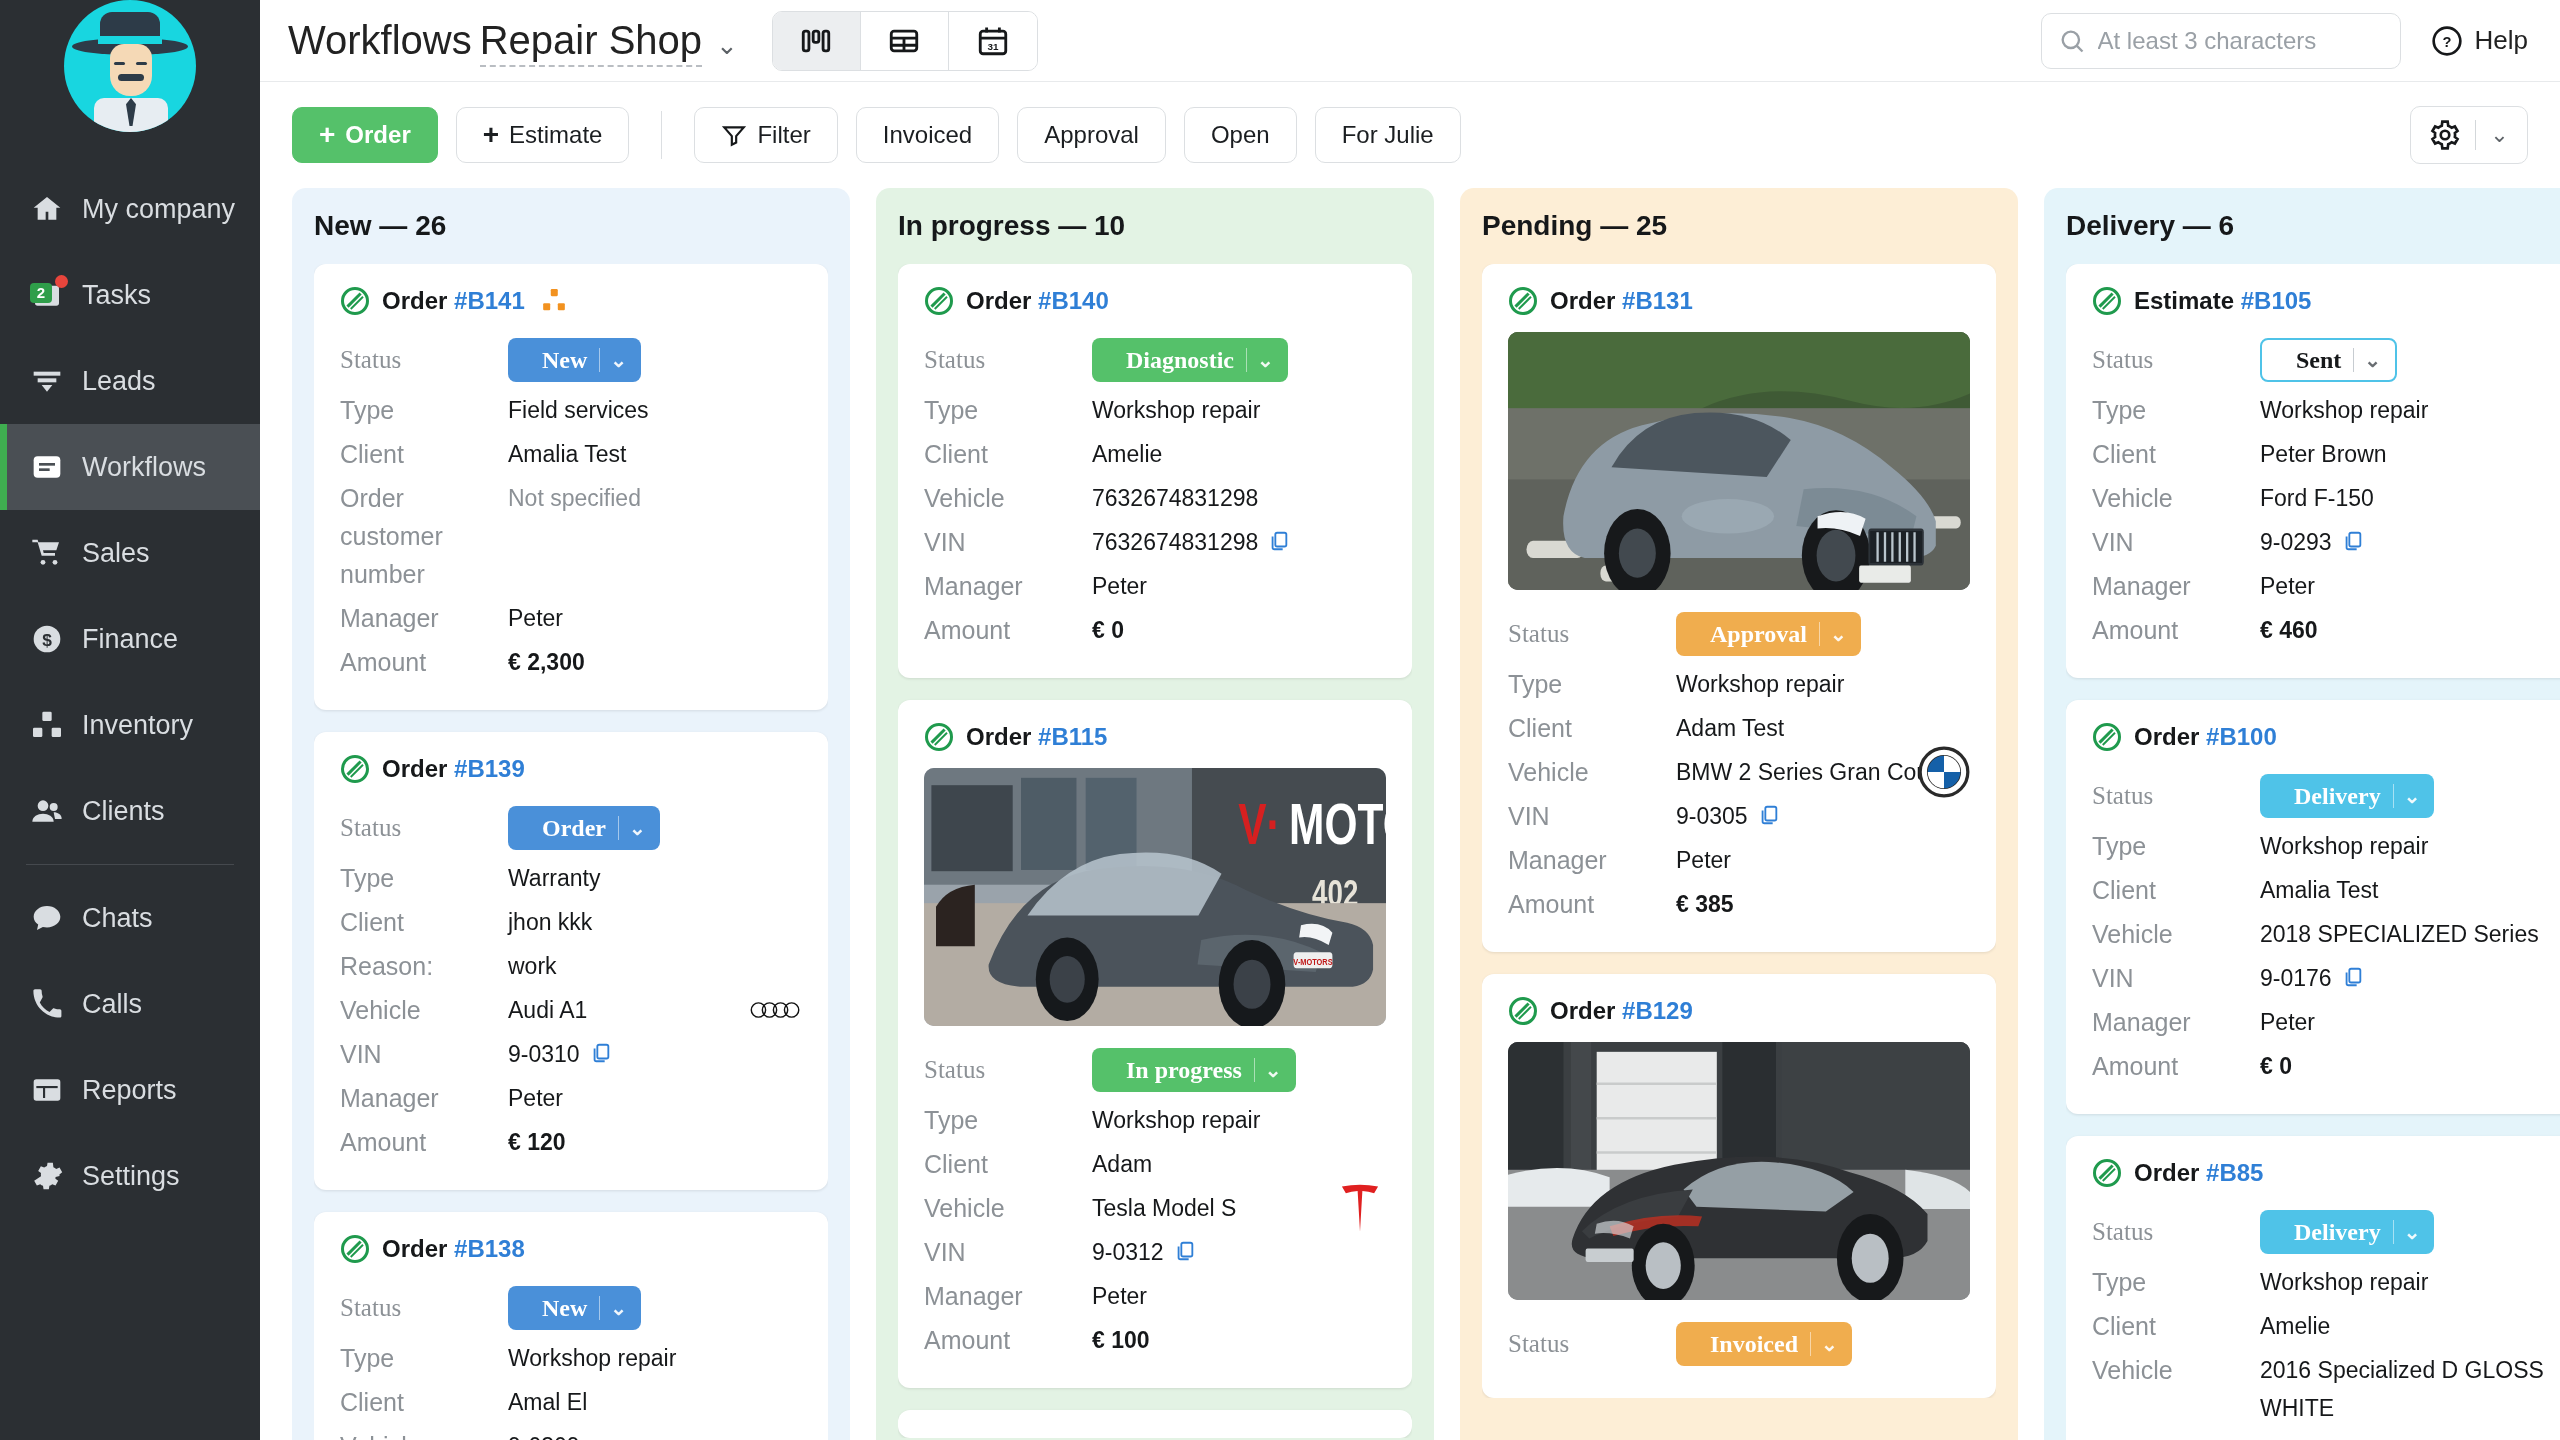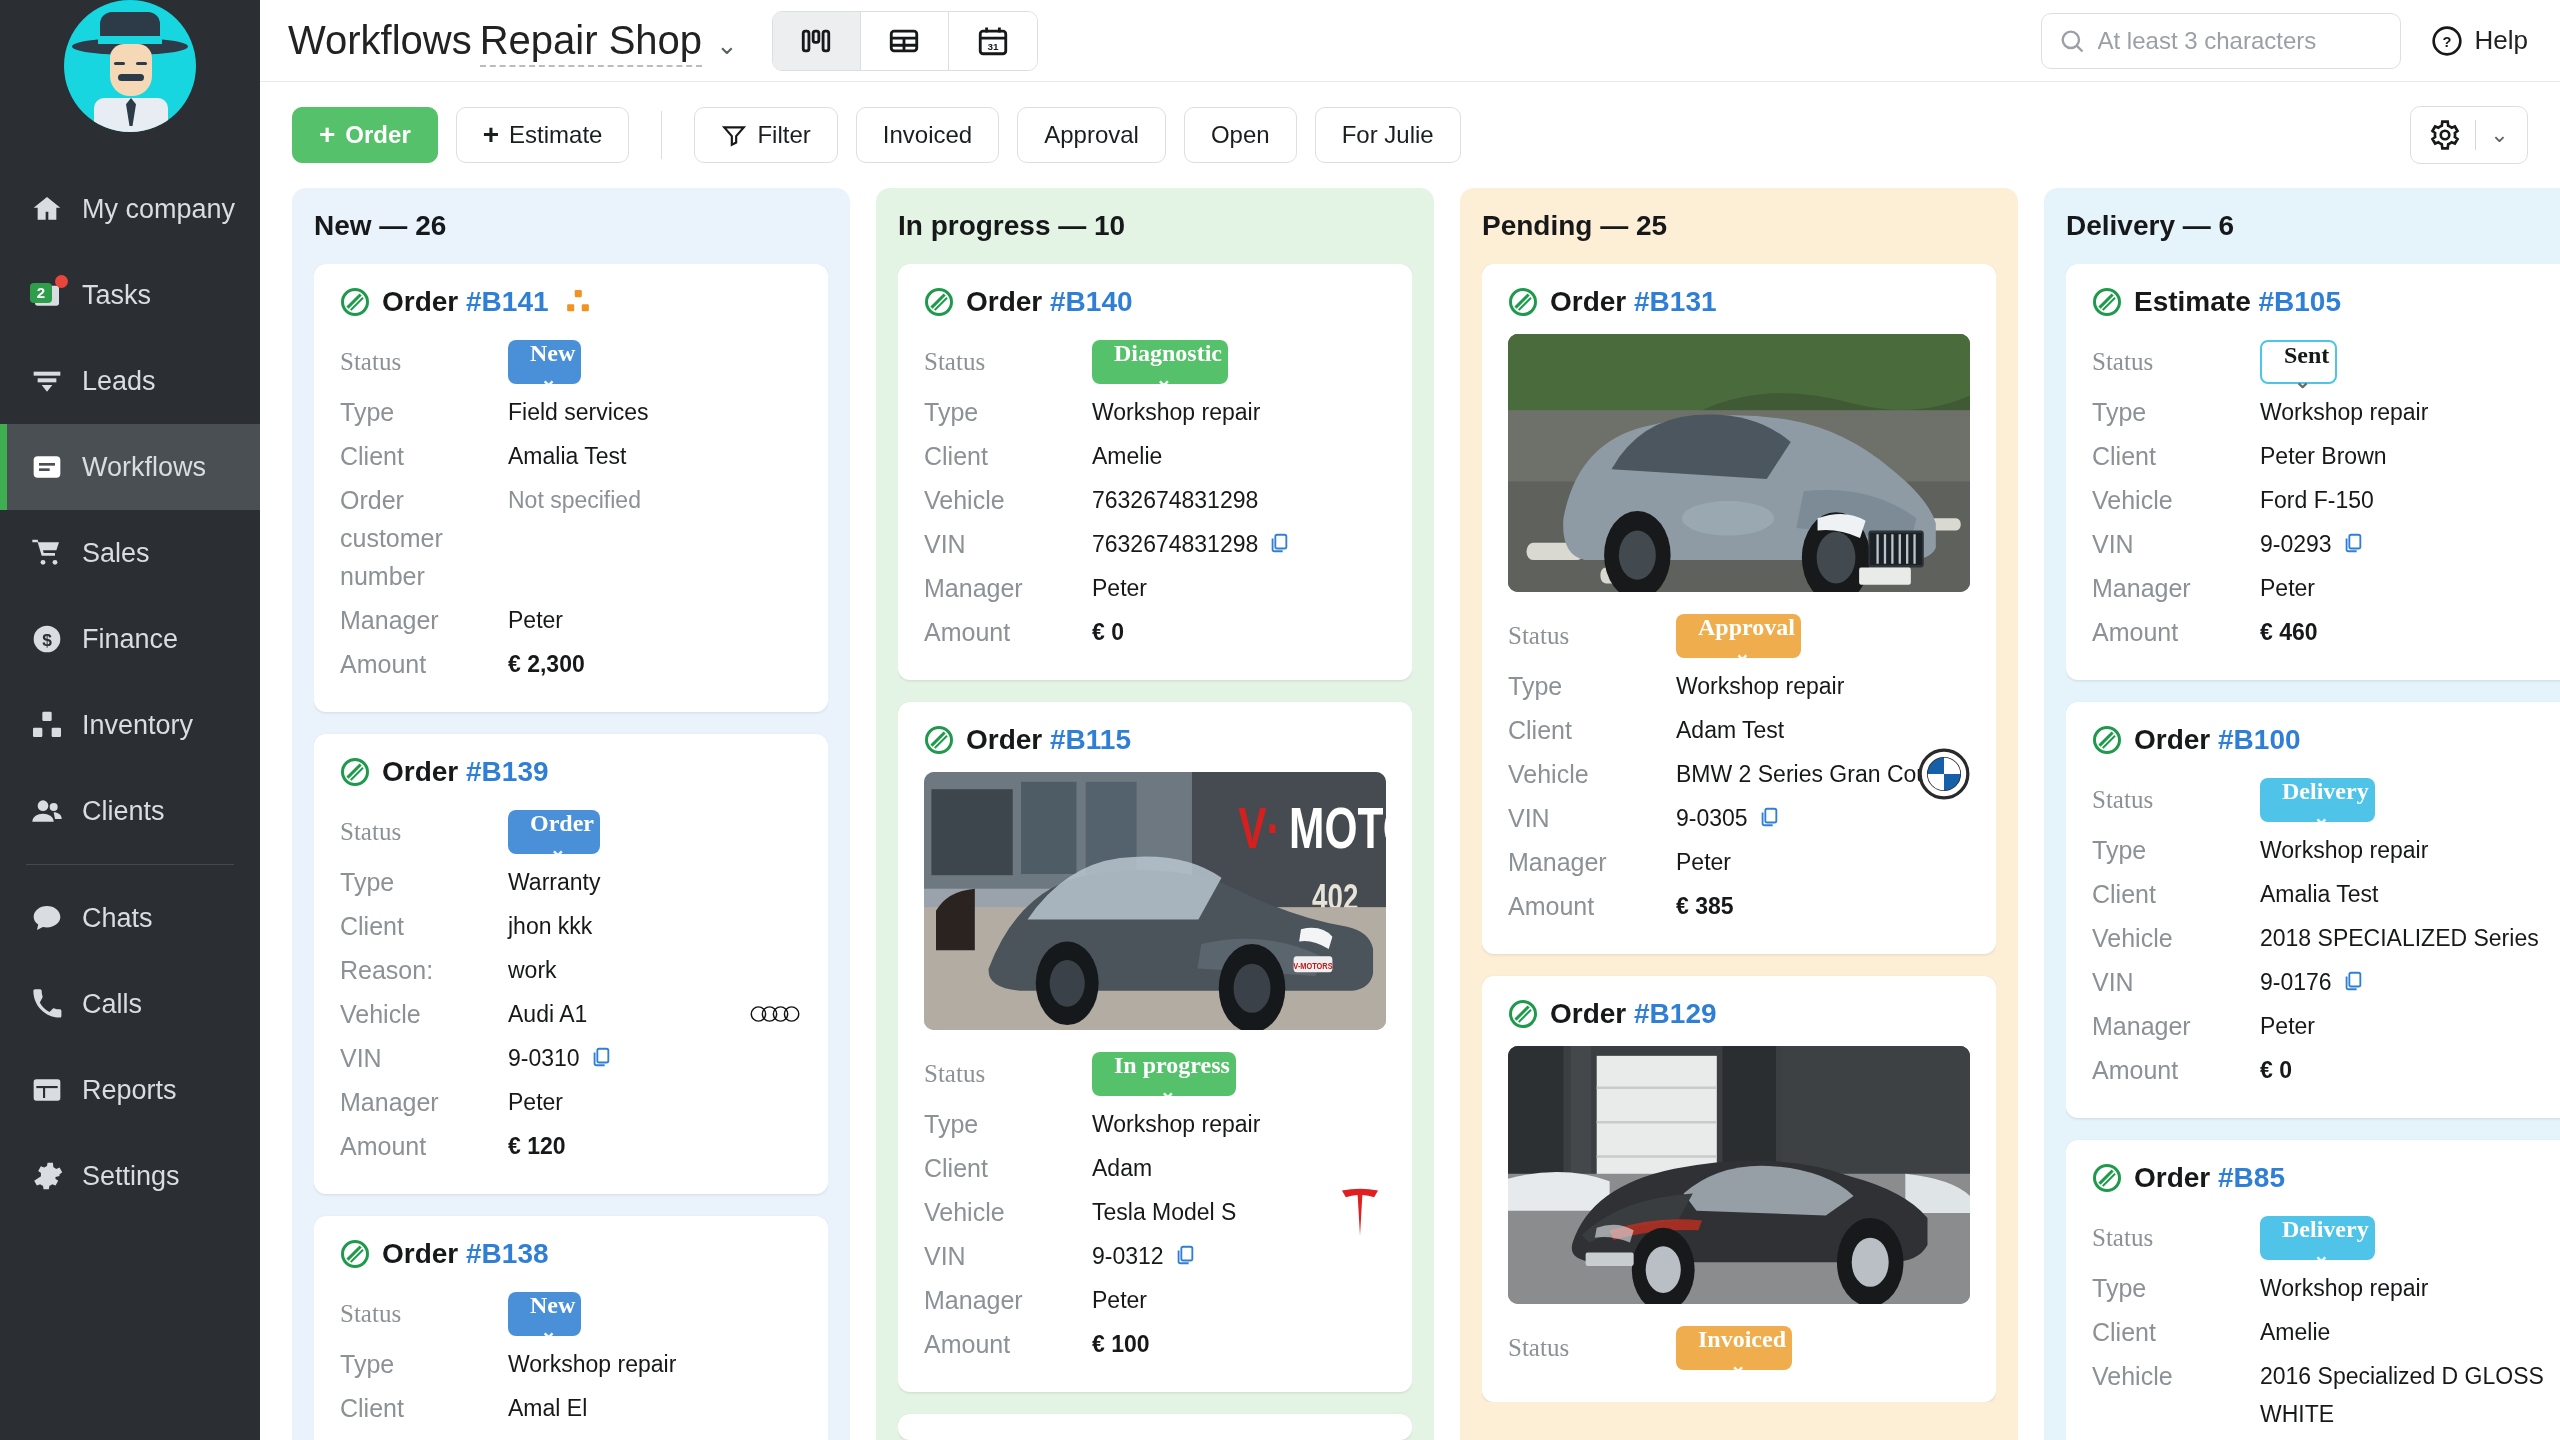--- a/index.html
+++ b/index.html
@@ -148,41 +148,41 @@
   .col-title { font-size: 28px; font-weight: bold; color: #16181a; margin-bottom: 22px; }
   .col-body { display: flex; flex-direction: column; gap: 22px; overflow: hidden; }
 
   .card {
     background: #fff; border-radius: 12px;
     box-shadow: 0 1px 3px rgba(0,0,0,0.10);
     padding: 22px 26px 26px 26px;
   }
   .card-head { display: flex; align-items: center; gap: 12px; margin-bottom: 16px; }
   .deny-icon { width: 30px; height: 30px; flex: 0 0 30px; }
-  .card-title { font-size: 28px; font-weight: bold; color: #16181a; white-space: nowrap; }
+  .card-title { font-size: 24px; font-weight: bold; color: #16181a; white-space: nowrap; }
   .card-title .num { color: #2f7fd6; }
   .boxes-icon { width: 26px; height: 26px; margin-left: 4px; }
 
   .card-photo {
     width: 100%; height: 258px; border-radius: 10px; overflow: hidden;
     margin-bottom: 16px; position: relative;
   }
 
   .rows { display: flex; flex-direction: column; }
   .row { display: flex; align-items: flex-start; min-height: 44px; padding: 3px 0; position: relative; }
   .row .lbl { width: 168px; flex: 0 0 168px; color: #8c9196; font-size: 25px; line-height: 38px; }
   .row .val { font-size: 23px; color: #16181a; line-height: 38px; }
   .row .val.muted { color: #8c9196; }
   .row .val.bold { font-weight: bold; }
   .row.status-row { align-items: center; min-height: 56px; font-family: Liberation Serif, serif; }
 
   .chip {
     display: inline-flex; align-items: center;
-    height: 44px; border-radius: 8px; padding: 0 6px 0 22px;
-    color: #fff; font-size: 24px; font-weight: bold; cursor: pointer; flex-direction: column;
+    height: 44px; border-radius: 8px; padding: 0 6px 0 34px;
+    color: #fff; font-size: 24px; font-weight: bold; cursor: pointer;
   }
   .chip .sep { width:1px; height:24px; background: rgba(255,255,255,0.5); margin: 0 10px 0 12px; }
   .chip .cv { font-size: 20px; opacity: .92; padding-right: 8px; }
   .chip-blue   { background: #4a90d9; }
   .chip-green  { background: #55c16a; }
   .chip-orange { background: #f0ad4e; }
   .chip-cyan   { background: #4fc3e8; }
   .chip-outline {
     background: #fff; color: #16181a;
     border: 2px solid #4fc3e8;

